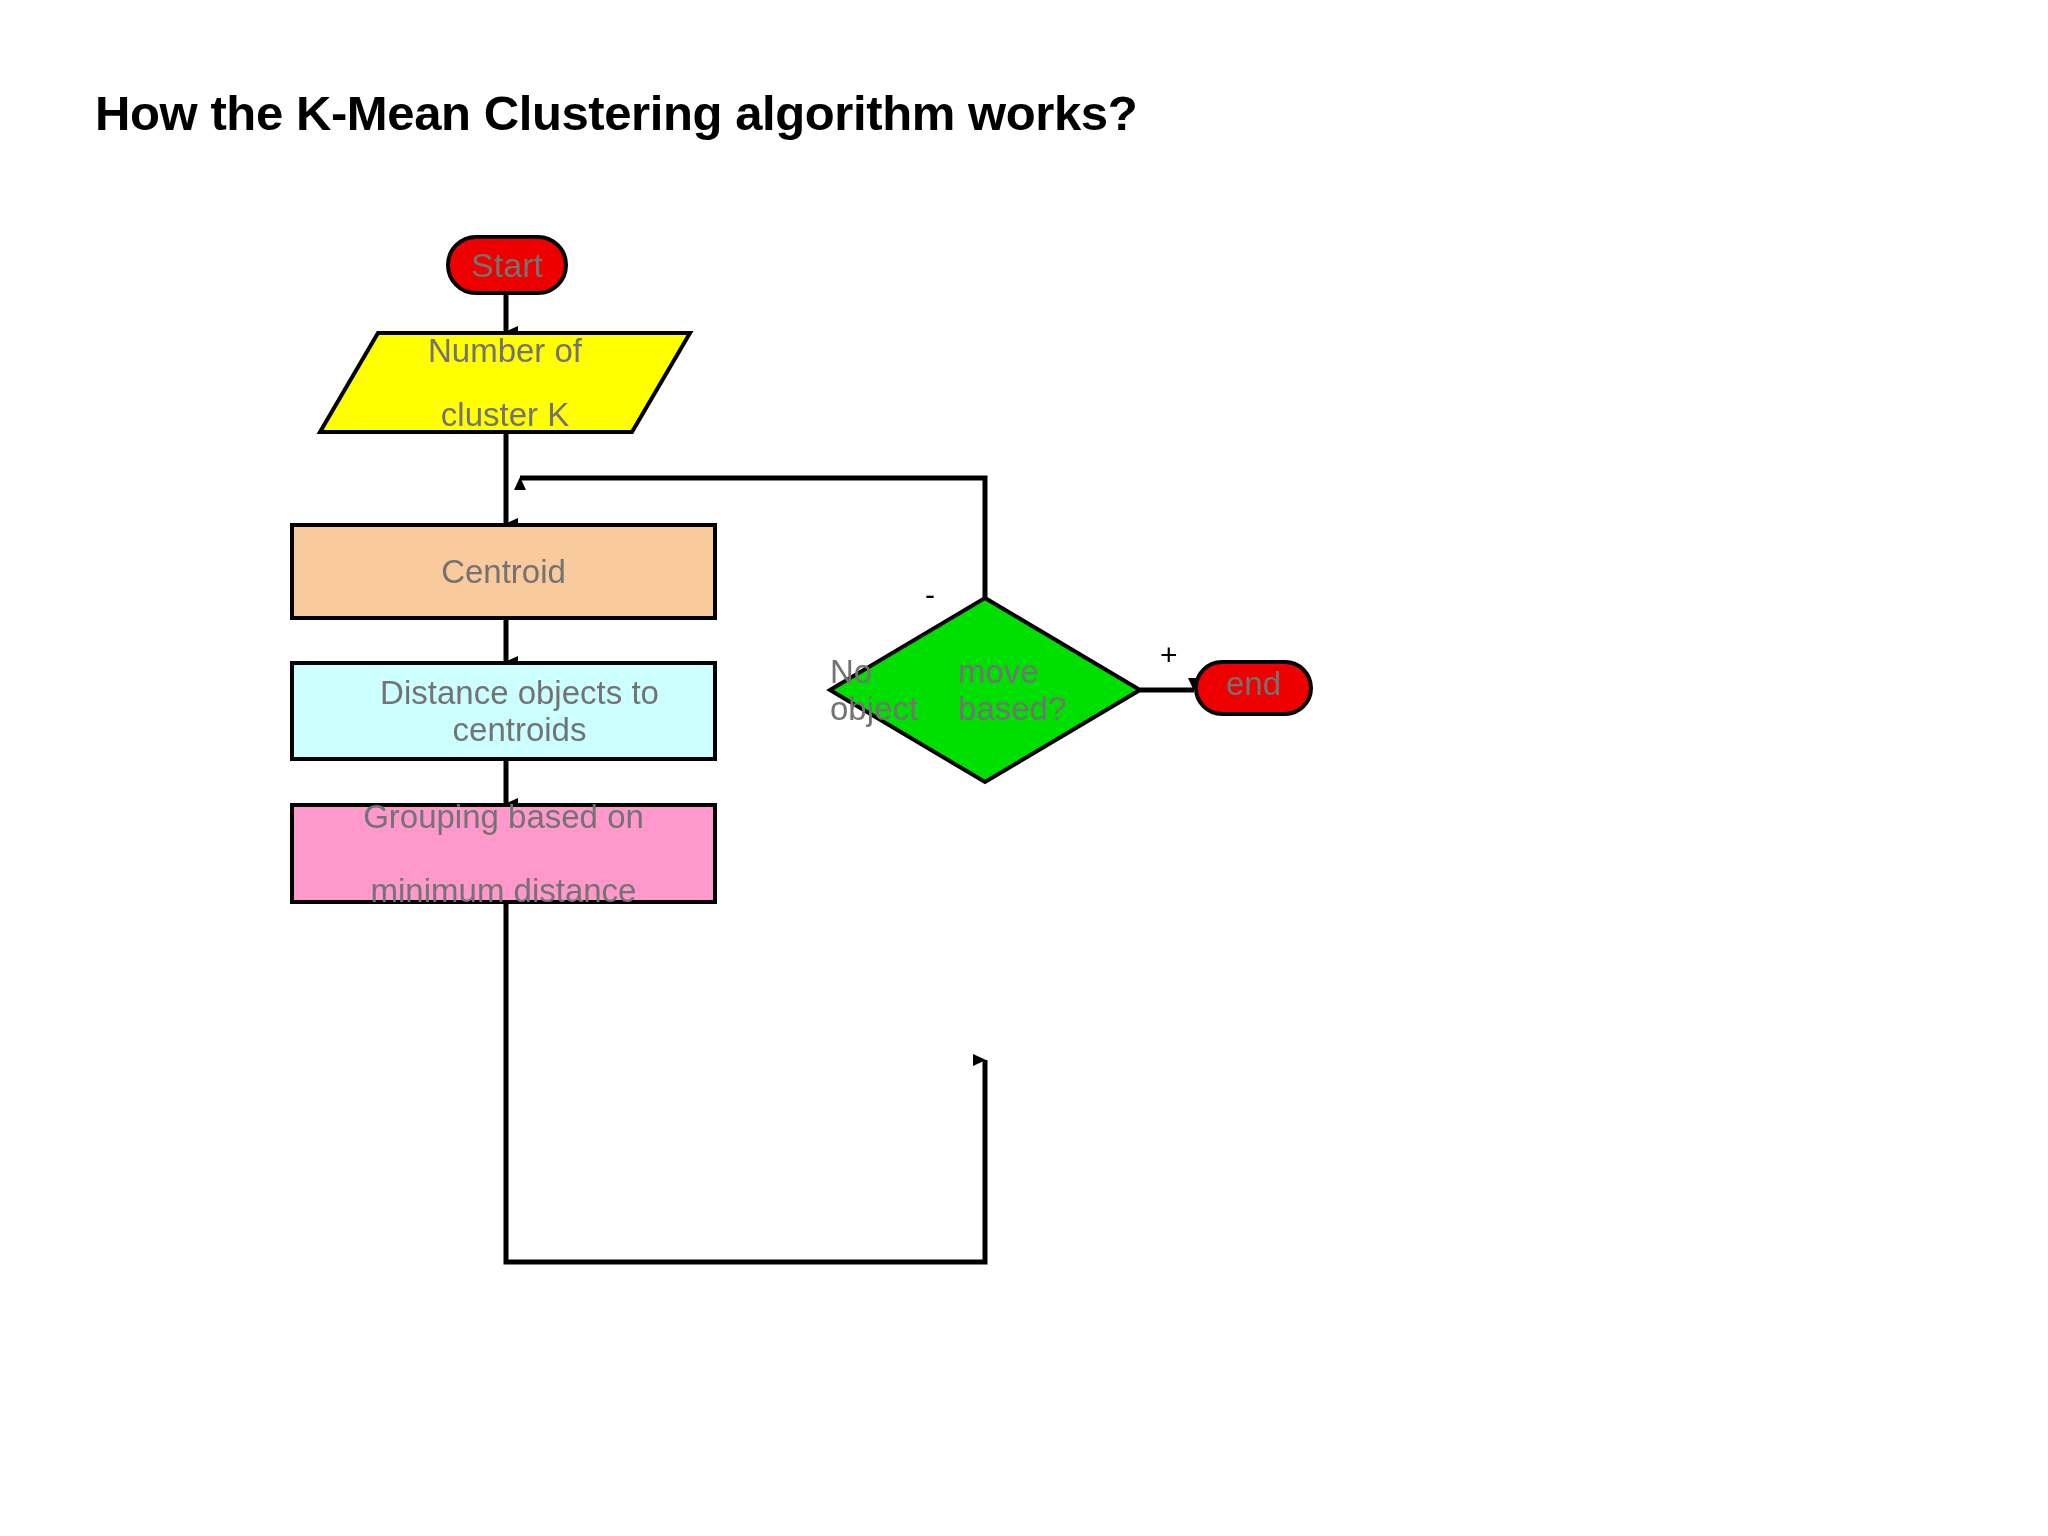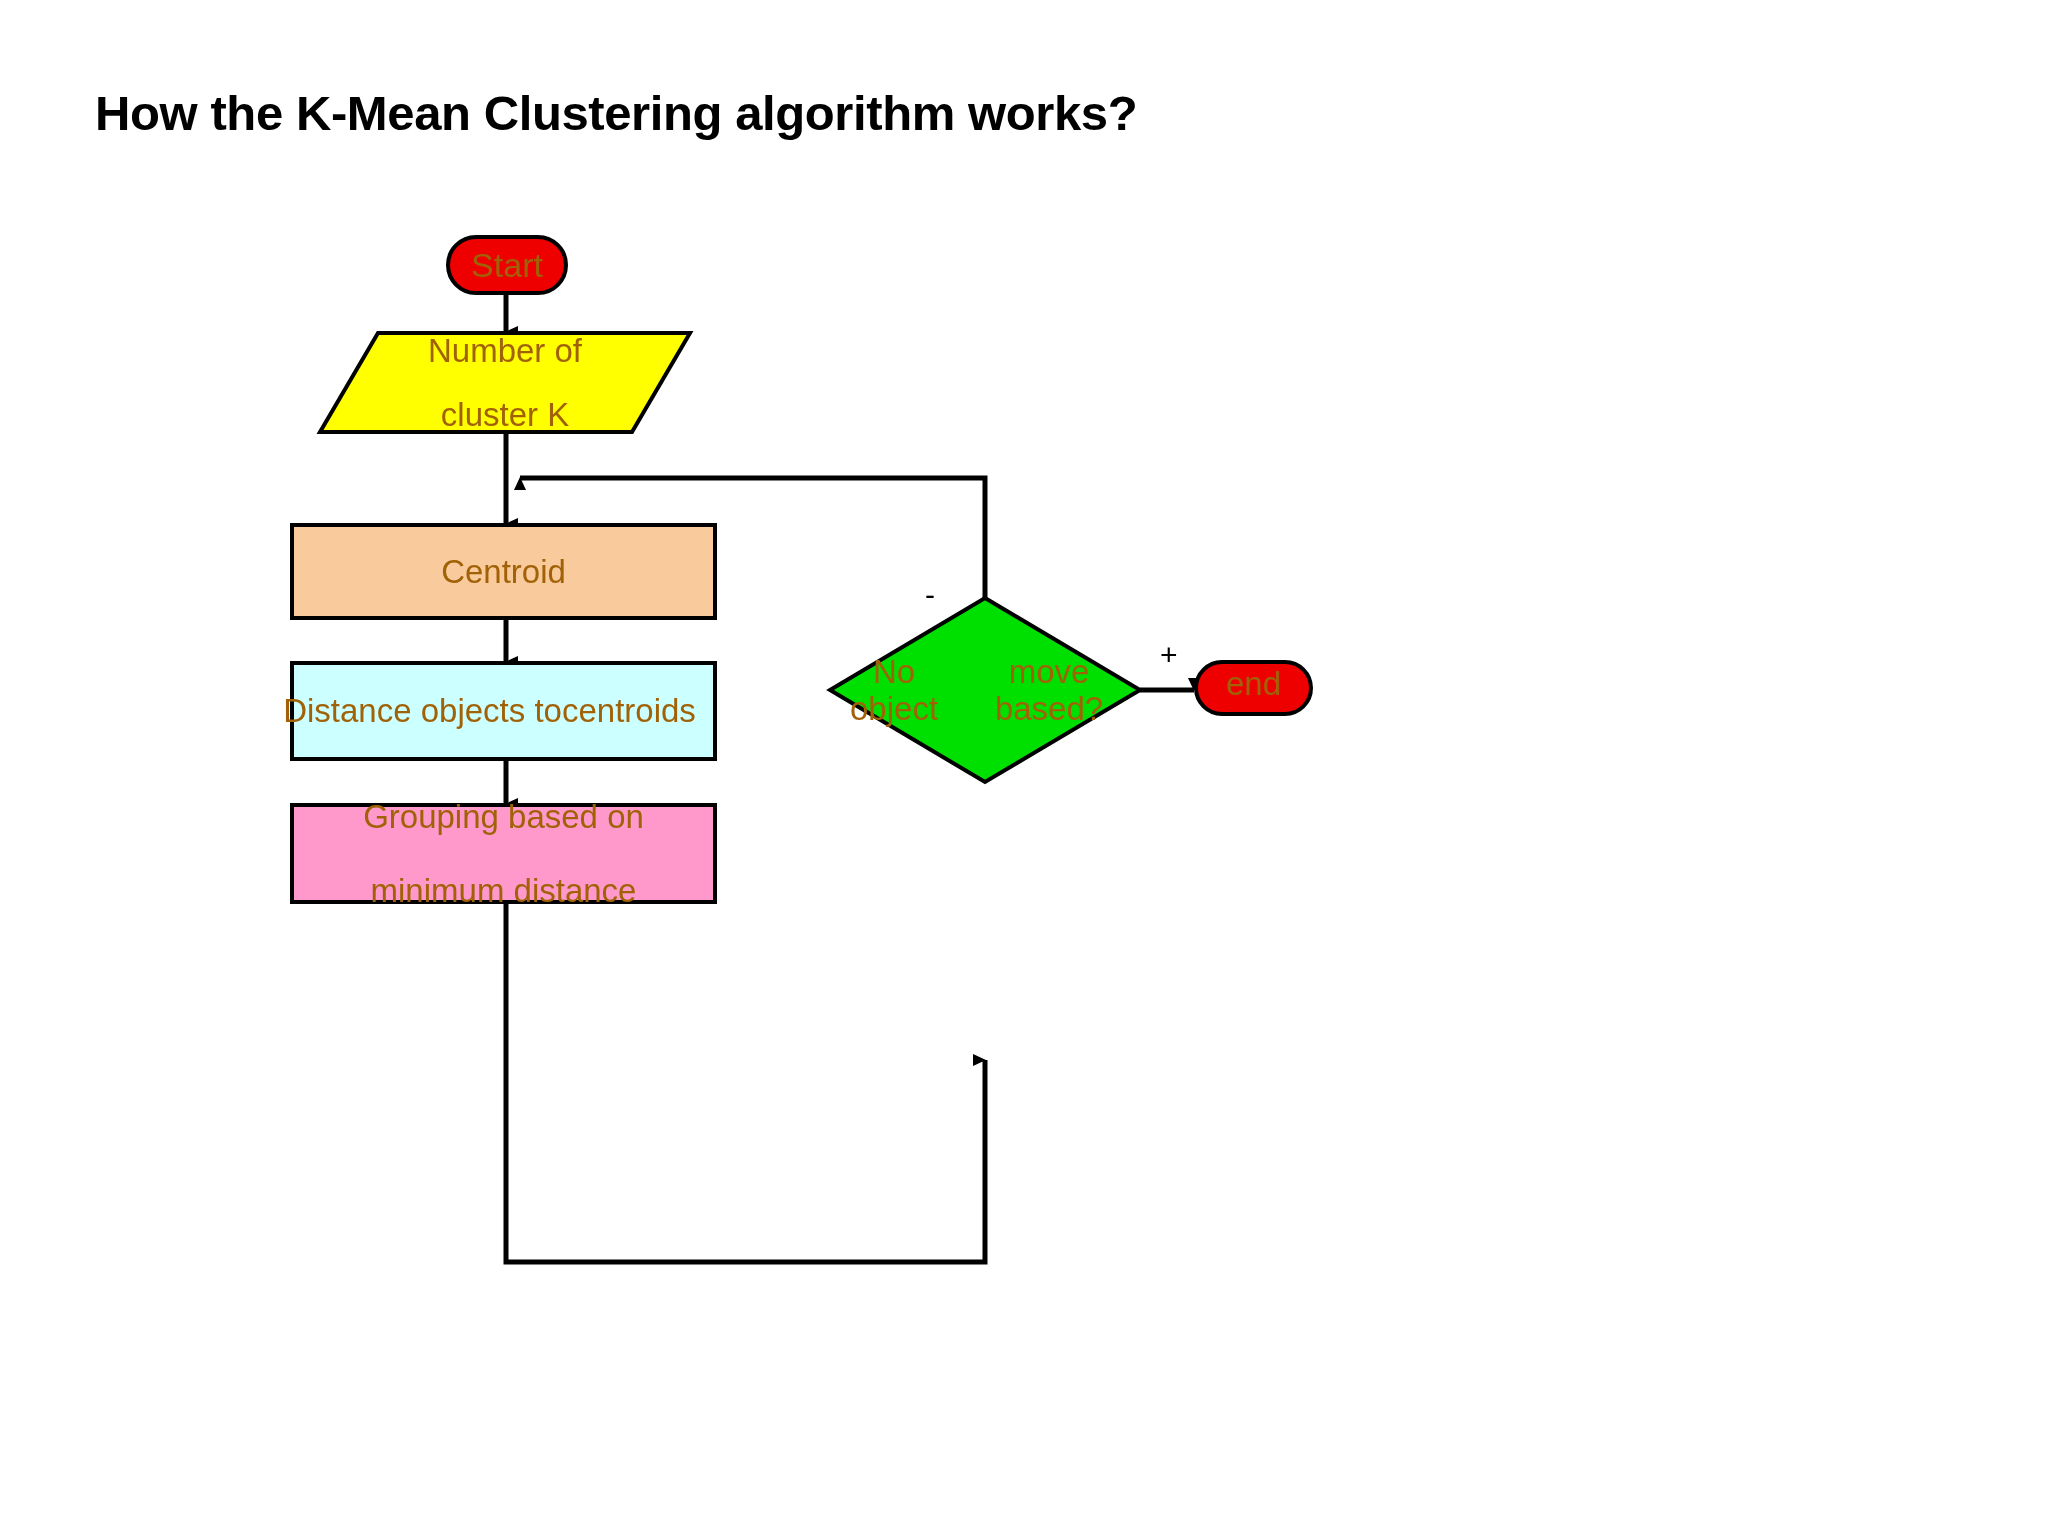--- a/index.html
+++ b/index.html
@@ -38,22 +38,21 @@
     left: 0;
     top: 0;
     width: 2048px;
     height: 1536px;
   }
   .node-label {
     position: absolute;
     display: flex;
     align-items: center;
     justify-content: center;
-    text-align: center;
-    color: #a16207;
+    color: #737373;
     font-family: "Liberation Sans", sans-serif;
     pointer-events: none;
     line-height: 1.13;
   }
   .lbl-start  { font-size: 34px; }
   .lbl-yellow { font-size: 33px; gap: 26px; }
   .lbl-box    { font-size: 33px; }
   .lbl-diamond{ font-size: 33px; }
   .lbl-end    { font-size: 33px; }
   .edge-label {
@@ -147,21 +146,21 @@
 
   <div class="node-label lbl-start" style="left:448px; top:237px; width:118px; height:56px;">Start</div>
 
   <div class="node-label lbl-yellow" style="left:340px; top:333px; width:330px; height:99px; flex-direction:column;">
     <span>Number of</span>
     <span>cluster K</span>
   </div>
 
   <div class="node-label lbl-box" style="left:292px; top:525px; width:423px; height:93px;">Centroid</div>
 
-  <div class="node-label lbl-box" style="left:278px; top:663px; width:423px; height:96px; flex-direction:row;">
+  <div class="node-label lbl-box" style="left:308px; top:663px; width:423px; height:96px; flex-direction:column;">
     <span>Distance objects to</span>
     <span>centroids</span>
   </div>
 
   <div class="node-label lbl-box" style="left:292px; top:805px; width:423px; height:97px; flex-direction:column;gap:37px;">
     <span>Grouping based on</span>
     <span>minimum distance</span>
   </div>
 
   <div class="node-label lbl-diamond" style="left:830px; top:598px; width:310px; height:184px; flex-direction:row;">

